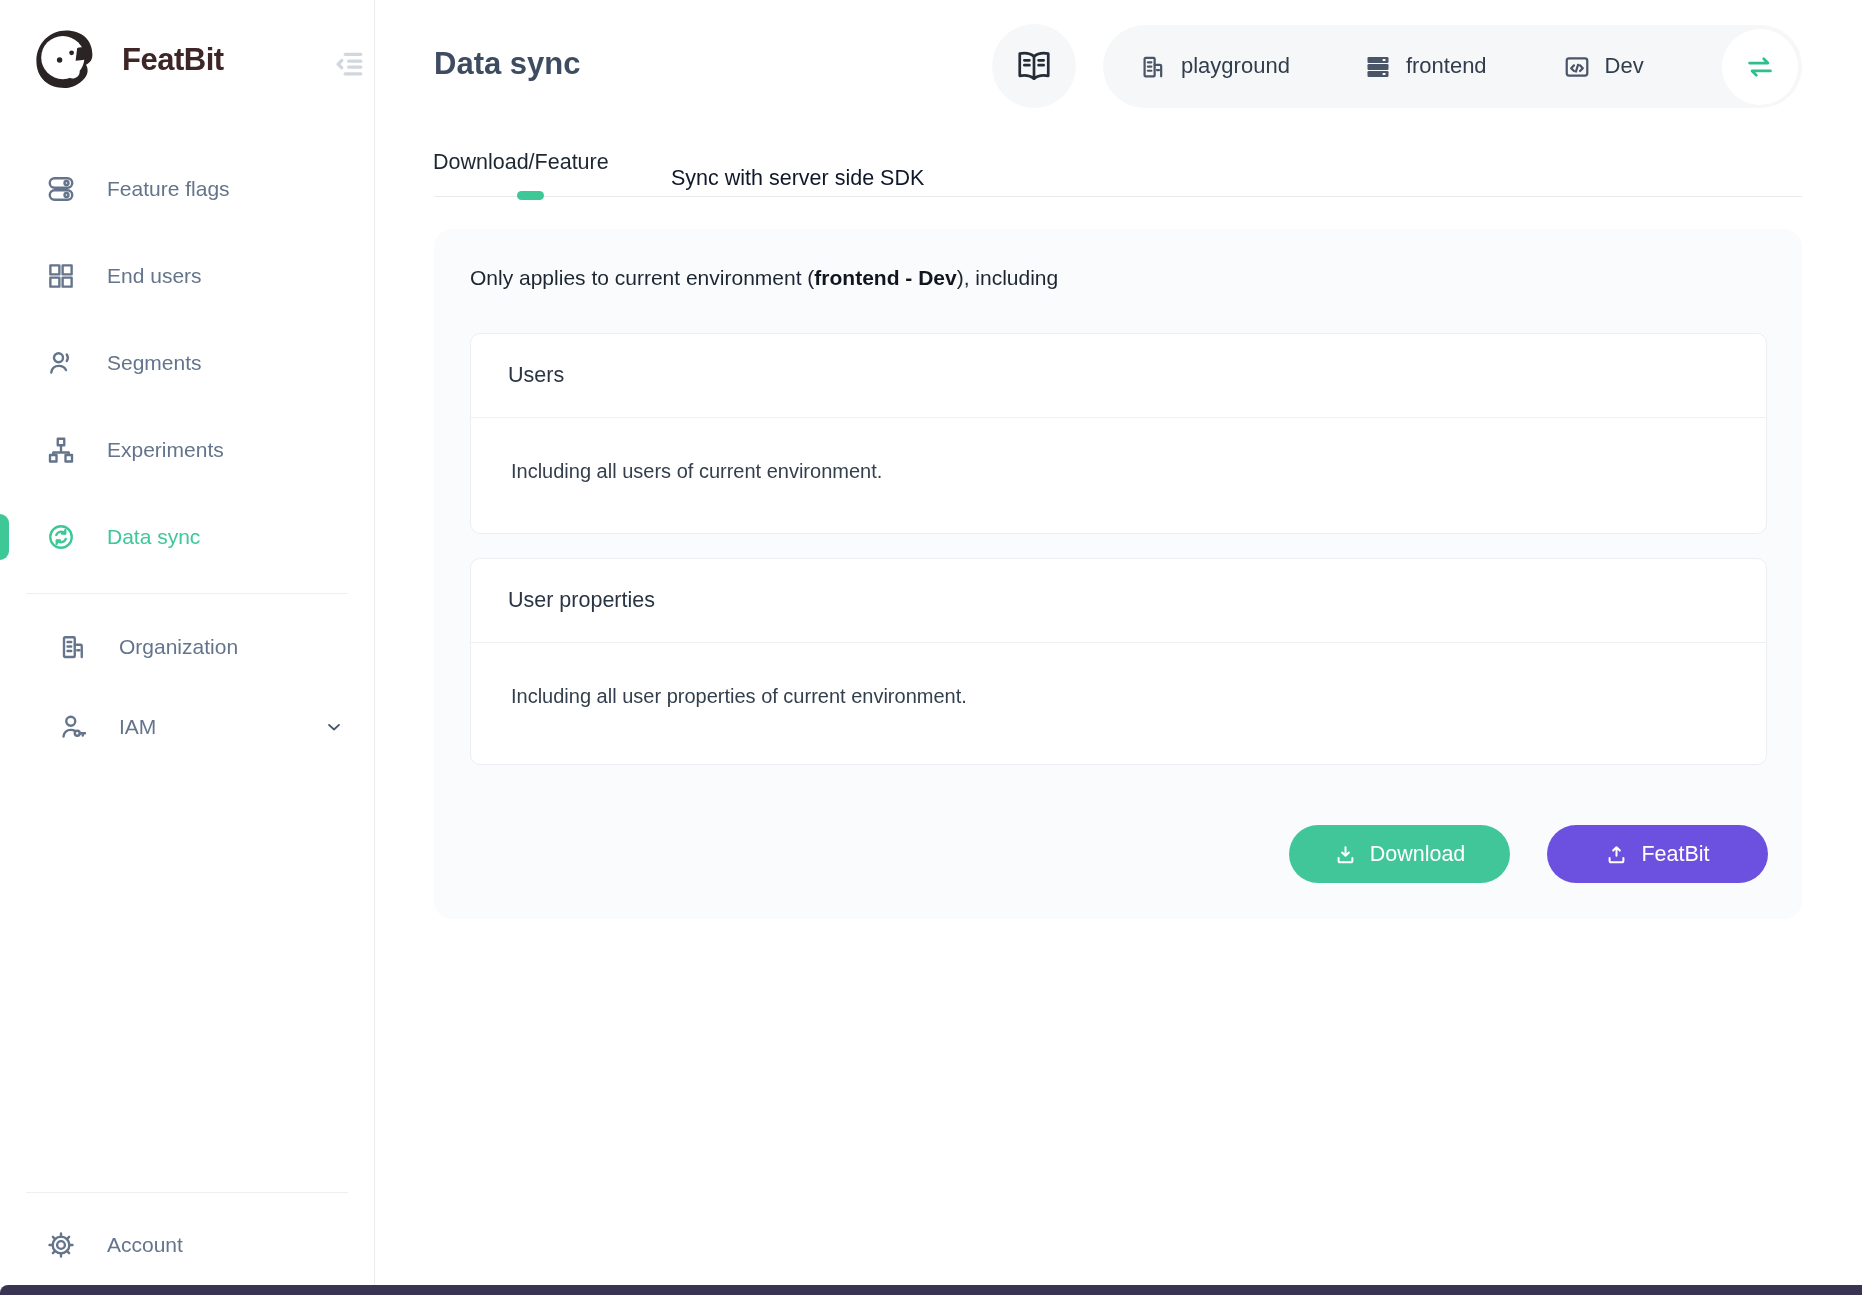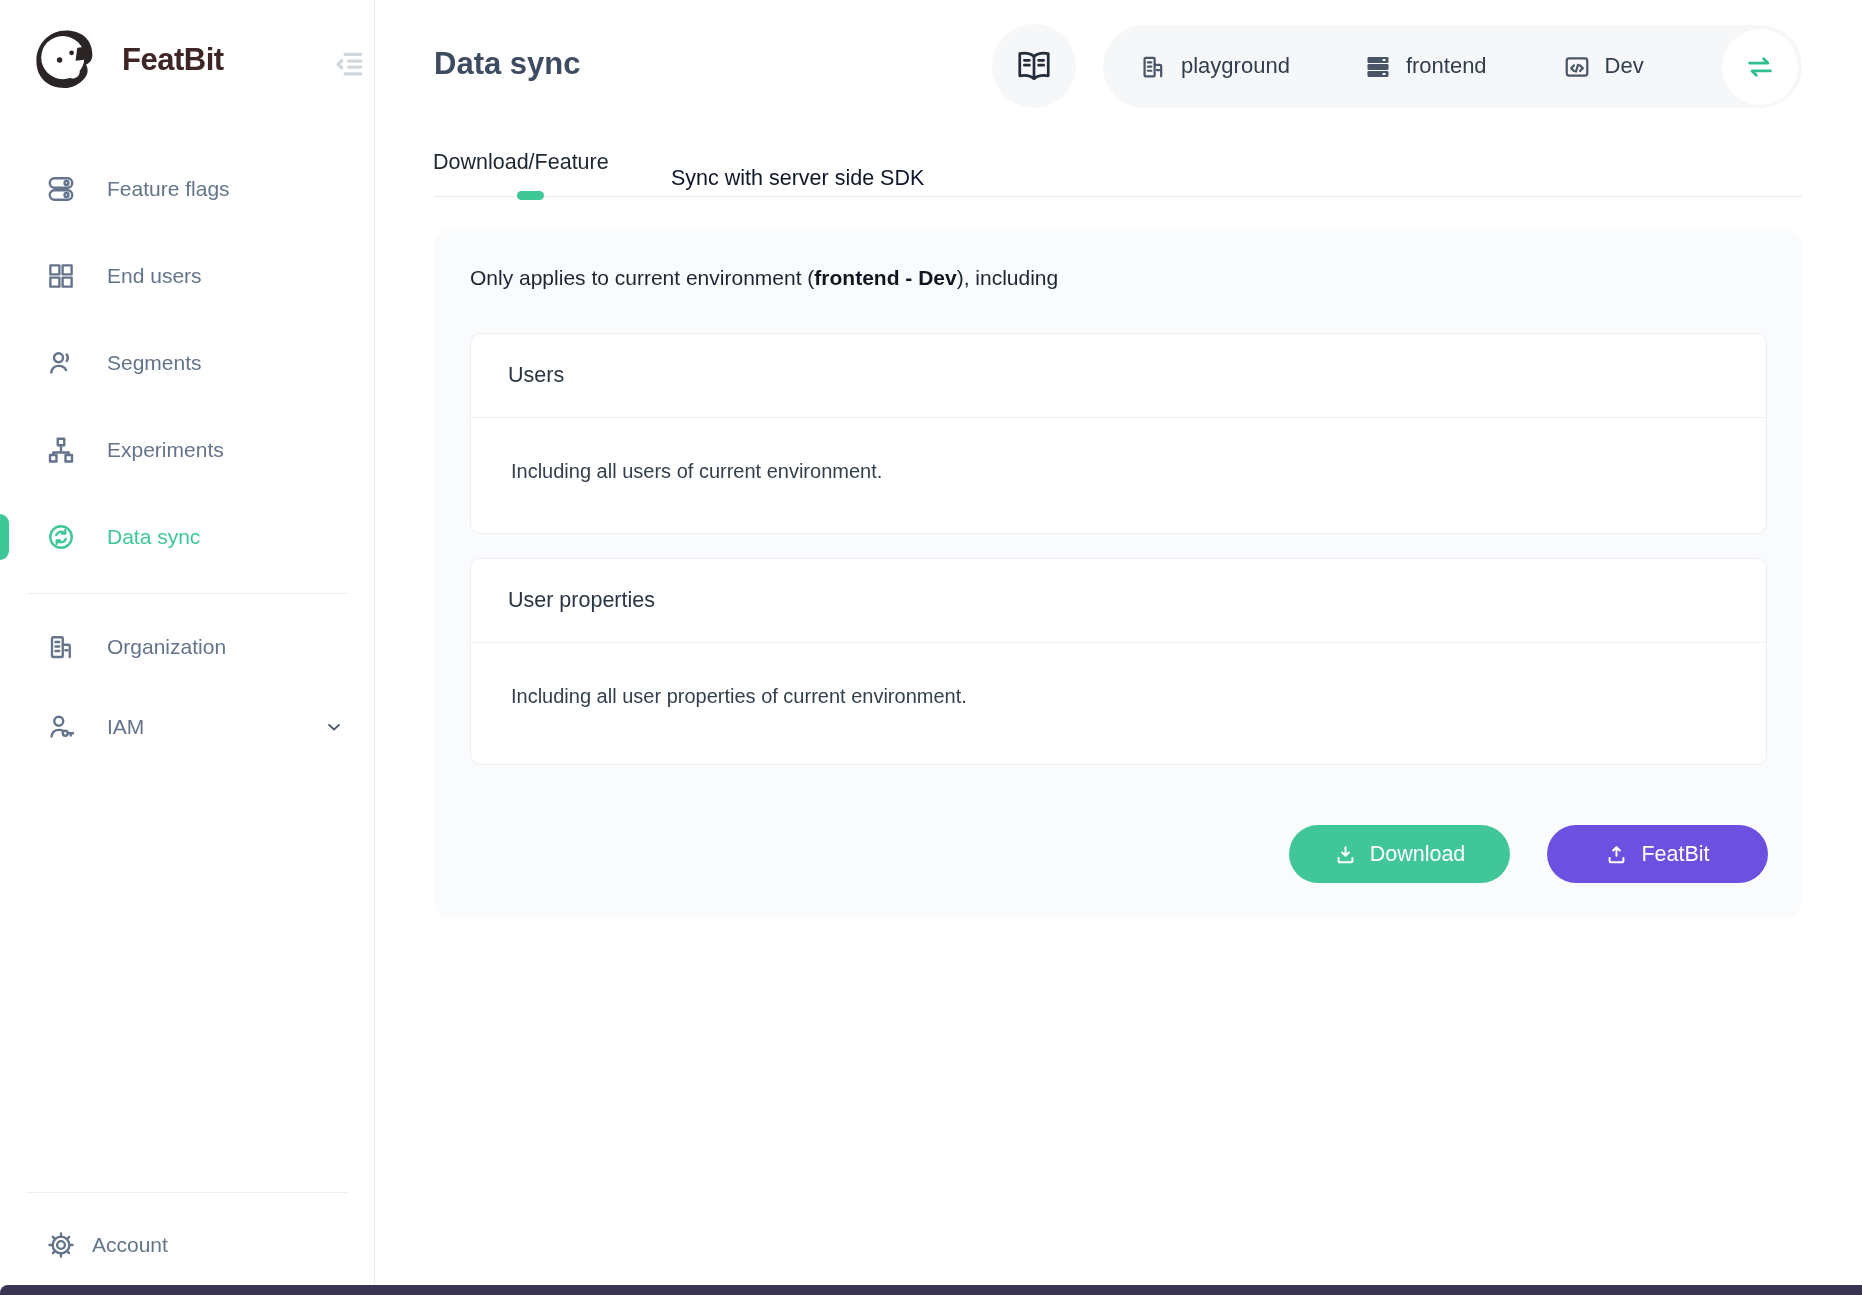--- a/index.html
+++ b/index.html
@@ -12,27 +12,27 @@
   .logo-row { position:absolute; left:24px; top:24px; display:flex; align-items:center; gap:14px; }
   .logo-mark { width:84px; height:72px; }
   .logo-text { font-size:31px; font-weight:800; color:#3f2626; letter-spacing:-0.5px; }
   .collapse-btn { position:absolute; left:327px; top:44px; width:42px; height:40px; display:flex; align-items:center; justify-content:center; cursor:pointer; }
 
   .nav { position:absolute; left:0; top:145px; right:0; }
   .nav-item { position:relative; height:87px; display:flex; align-items:center; padding-left:46px; gap:31px; font-size:21px; color:#64748b; cursor:pointer; }
   .nav-item svg { flex:0 0 auto; }
   .nav-item.active { color:#3ec897; }
   .active-indicator { position:absolute; left:0; top:50%; transform:translateY(-50%); width:9px; height:46px; background:#3ec897; border-radius:0 9px 9px 0; }
-  .nav-item.short { height:80px; }
+  .nav-item.short { height:80px;margin-left:12px; }
   .nav-divider { height:1px; background:#edeff2; margin:13px 26px; }
   .chevron-right-slot { margin-left:auto; margin-right:30px; display:flex; align-items:center; }
 
   .sidebar-footer { position:absolute; left:0; right:0; bottom:10px; }
   .sidebar-footer .nav-divider { margin:0 26px 12px 26px; }
-  .footer-item { height:80px; display:flex; align-items:center; padding-left:46px; gap:16px; font-size:21px; color:#64748b; cursor:pointer; }
+  .footer-item { height:80px; display:flex; align-items:center; padding-left:46px; gap:31px; font-size:21px; color:#64748b; cursor:pointer; }
 
   .bottom-bar { position:absolute; left:0; right:0; bottom:0; height:10px; background:#3a3453; border-top-left-radius:8px; z-index:6; }
 
   
   .main { position:absolute; left:376px; top:0; right:0; bottom:0; background:#fff; }
   .page-title { position:absolute; left:58px; top:46px; font-size:31px; font-weight:700; color:#3e4c61; }
 
   .doc-btn { position:absolute; left:616px; top:24px; width:84px; height:84px; border-radius:50%; background:#f6f7f8; display:flex; align-items:center; justify-content:center; cursor:pointer; }
   .scope-pill { position:absolute; left:727px; top:25px; width:699px; height:83px; border-radius:42px; background:#f6f7f8; display:flex; align-items:center; padding:0 4px 0 36px; }
   .scope-group { display:flex; align-items:flex-start; gap:14px; font-size:22px; color:#313d4c; cursor:pointer; white-space:nowrap; }

